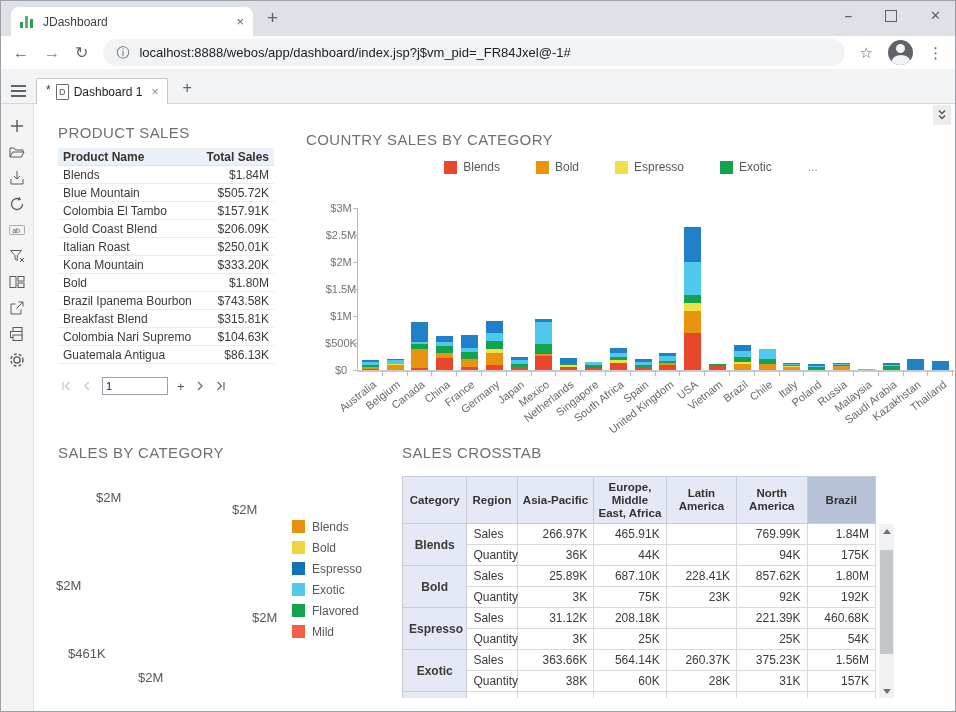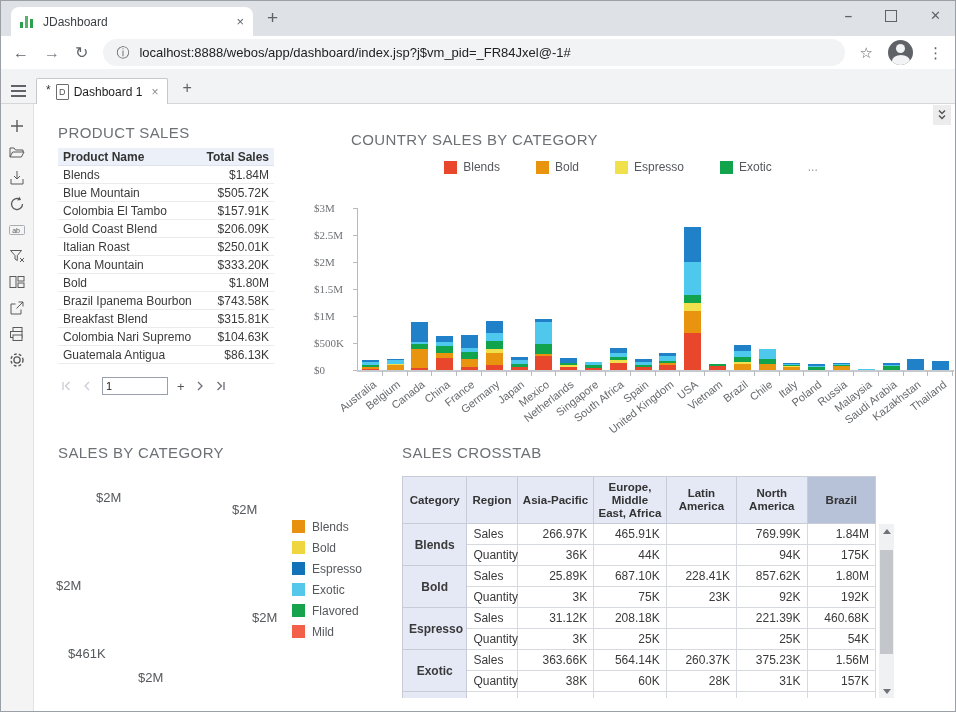--- a/index.html
+++ b/index.html
@@ -50,21 +50,21 @@
   .ptable td.num{text-align:right;}
   .pager{position:absolute;left:26px;top:273px;display:flex;align-items:center;gap:9px;}
   .pgin{width:58px;height:16px;border:1px solid #98a0ae;font-size:11px;padding:0 3px;font-family:"Liberation Sans",sans-serif;color:#222;}
   .pgplus{color:#555;font-size:13px;}
   
   .bc-legend{position:absolute;left:272px;top:56px;width:650px;display:flex;justify-content:center;align-items:center;gap:36px;font-size:12px;color:#55585c;}
   .lg-item{display:inline-flex;align-items:center;}
   .sw{width:13px;height:13px;display:inline-block;margin-right:6px;}
   .lg-more{color:#999;}
   .plot{position:absolute;left:280px;top:104px;width:645px;height:240px;}
-  .yl{position:absolute;left:0;width:38px;text-align:left;font-size:11px;color:#6f7276;transform:translateY(-50%);font-family:Liberation Serif, serif;}
+  .yl{position:absolute;left:8px;width:38px;text-align:center;font-size:11px;color:#6f7276;transform:translateY(-50%);}
   .ytick{position:absolute;left:39px;width:4px;height:1px;background:#b6b9bd;}
   .axis-y{position:absolute;left:43px;top:0;width:1px;height:163px;background:#b6b9bd;}
   .axis-x{position:absolute;left:43px;top:162px;width:597px;height:2px;background:#c6c9cd;}
   .bars{position:absolute;left:44px;top:0;width:595px;height:162px;display:flex;align-items:flex-end;}
   .slot{flex:1;position:relative;height:100%;display:flex;align-items:flex-end;justify-content:center;}
   .slot::after{content:"";position:absolute;right:0;bottom:-6px;width:1px;height:5px;background:#b6b9bd;}
   .bar{width:17px;display:flex;flex-direction:column-reverse;}
   .seg{width:100%;}
   .xlab{position:absolute;top:calc(100% + 8px);right:50%;transform:rotate(-38deg);transform-origin:100% 0;font-size:11px;color:#66696d;white-space:nowrap;}
   
@@ -257,21 +257,21 @@
         <input class="pgin" value="1" style="">
         <span class="pgplus">+</span>
         <svg width="12" height="12" viewBox="0 0 12 12">
             <path d="M4 2l4 4-4 4" stroke="#6a6f78" fill="none" stroke-width="1.3"></path>
           </svg>
         <svg width="12" height="12" viewBox="0 0 12 12">
             <path d="M2.5 2l4 4-4 4M9 2v8" stroke="#6a6f78" fill="none" stroke-width="1.3"></path>
           </svg>
       </div>
 
-      <div class="wtitle" style="left:272px;top:27px;margin-left:45px;">COUNTRY SALES BY CATEGORY</div>
+      <div class="wtitle" style="left:272px;top:27px;">COUNTRY SALES BY CATEGORY</div>
       <div class="bc-legend">
           <span class="lg-item"><span class="sw" style="background: rgb(232, 71, 43);"></span>Blends</span>
           <span class="lg-item"><span class="sw" style="background: rgb(233, 148, 15);"></span>Bold</span>
           <span class="lg-item"><span class="sw" style="background: rgb(240, 225, 76);"></span>Espresso</span>
           <span class="lg-item"><span class="sw" style="background: rgb(18, 164, 76);"></span>Exotic</span>
           <span class="lg-more">...</span>
         </div>
       <div class="plot">
         <div>
             <div class="yl" style="top: 0px;">$3M</div>

